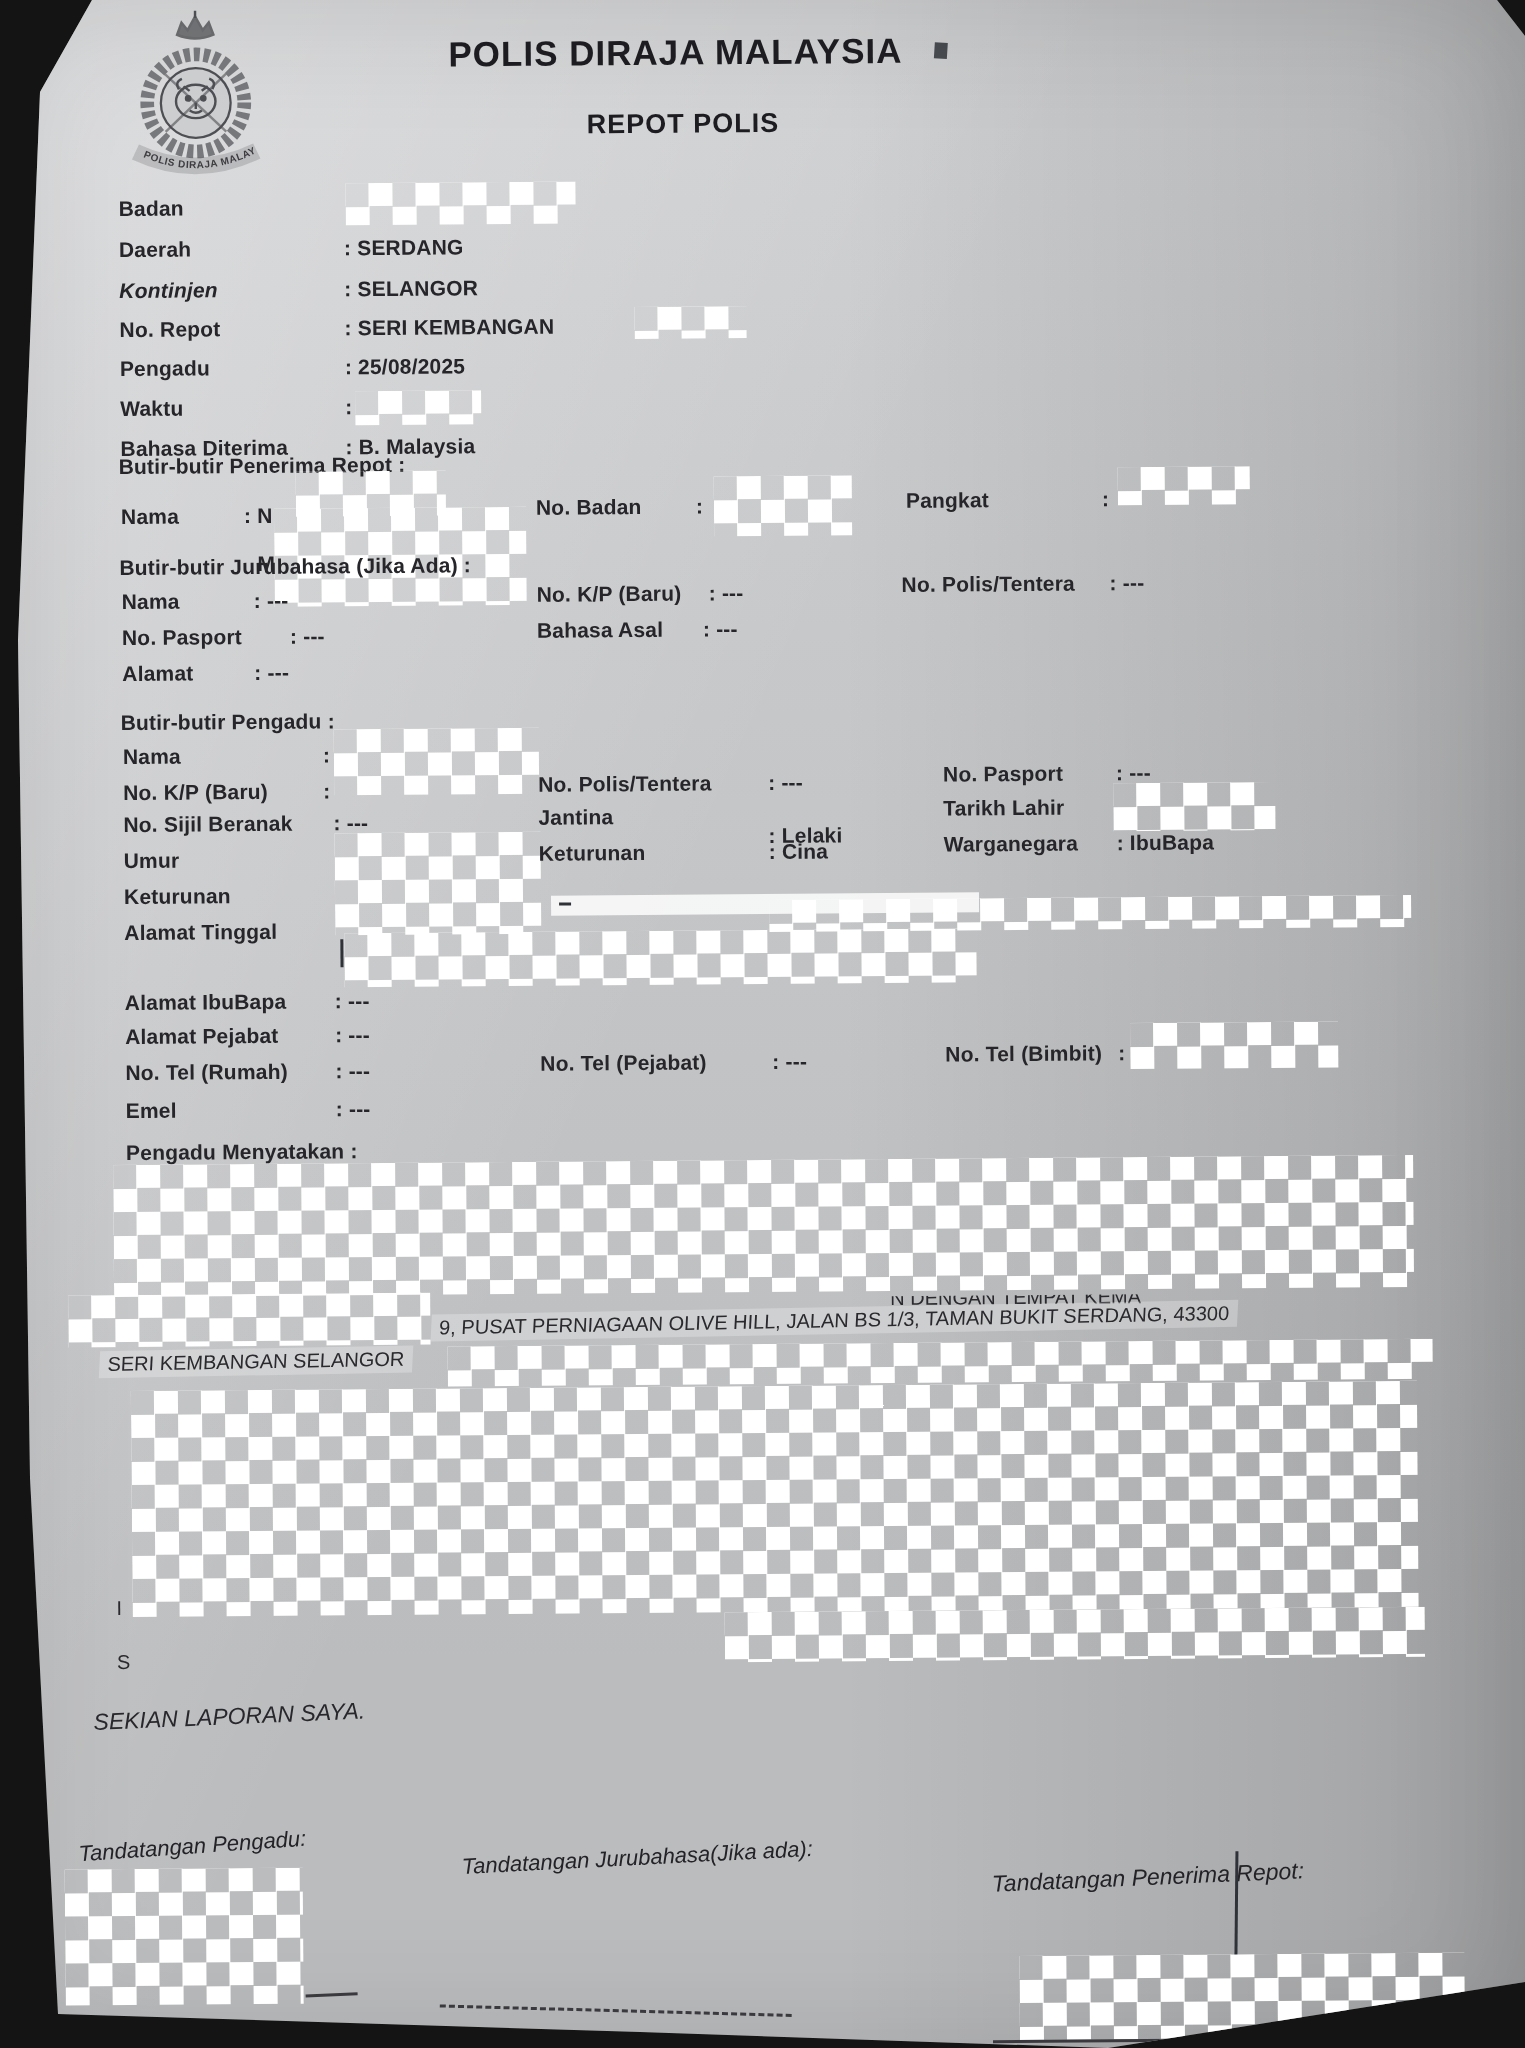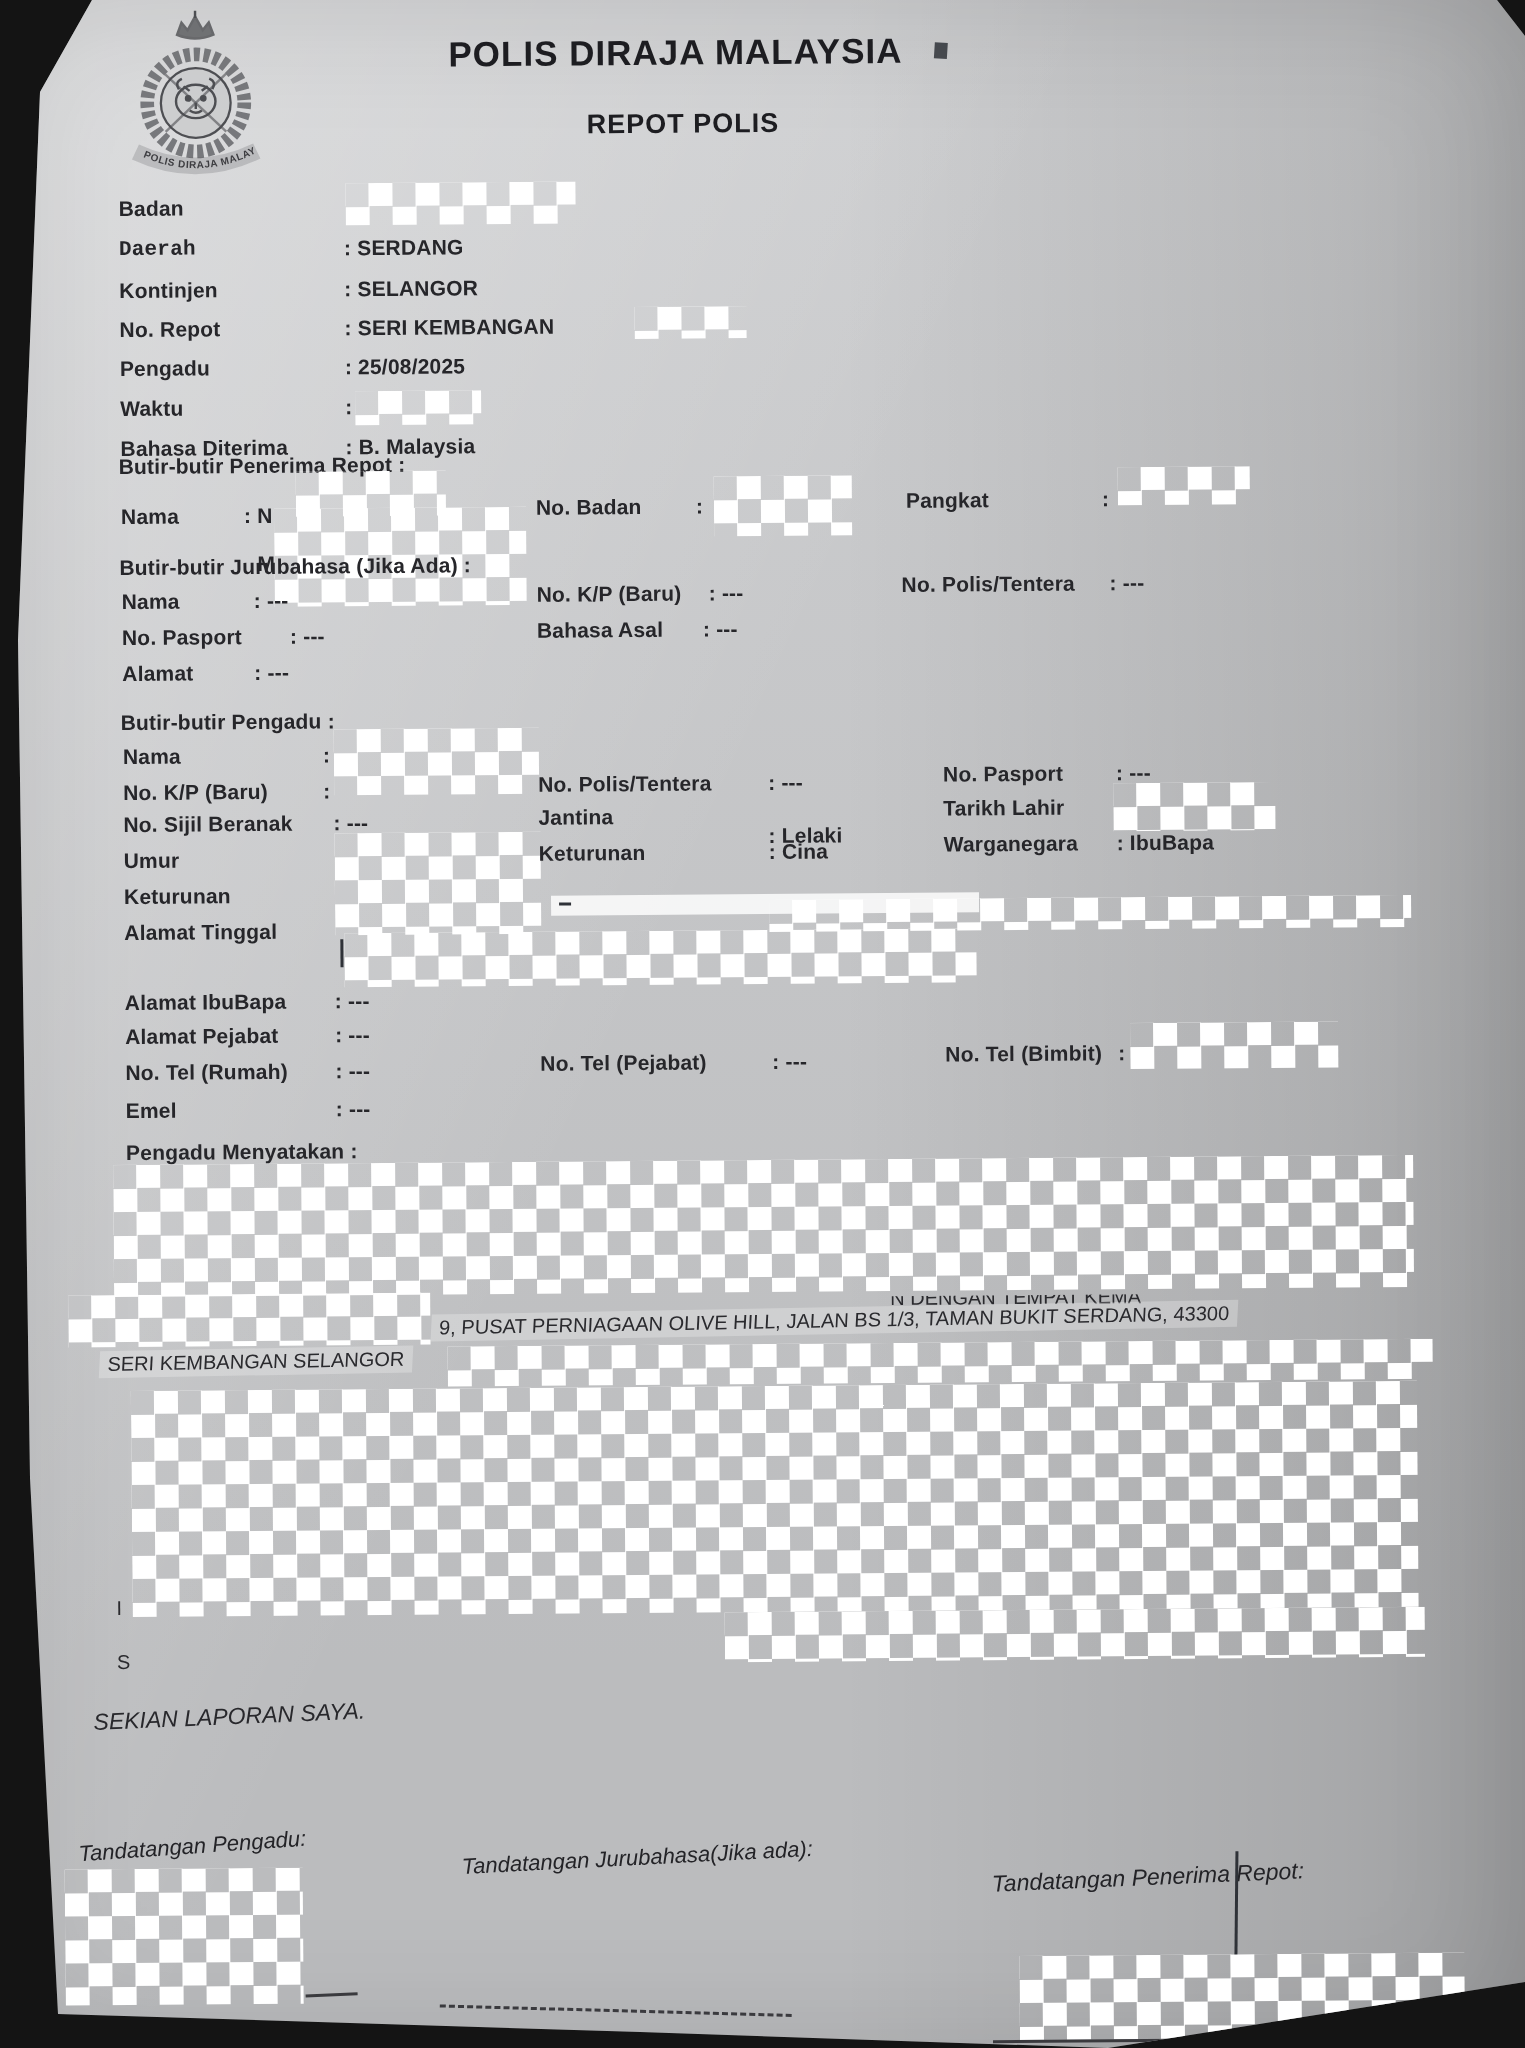--- a/index.html
+++ b/index.html
@@ -62,24 +62,24 @@
     </g>
   </svg>
 
   <div class="title" style="left:456px;top:32px;font-size:35px;">POLIS DIRAJA MALAYSIA</div>
   <div class="title" style="left:456px;top:108px;width:468px;text-align:center;font-size:27px;">REPOT POLIS</div>
   <div class="mark" style="left:942px;top:44px;width:13px;height:16px;transform:rotate(4deg);opacity:.85;"></div>
 
   <span class="t" style="left:125px;top:192px;">Badan</span>
   <div class="re" style="left:352px;top:180px;width:230px;height:42px;"></div>
 
-  <span class="t" style="left:125px;top:233px;font-family:Liberation Mono, monospace;">Daerah</span>
+  <span class="t" style="left:125px;top:233px;">Daerah</span>
   <span class="t" style="left:350px;top:233px;">: SERDANG</span>
 
-  <span class="t" style="left:125px;top:274px;">Kontinjen</span>
+  <span class="t" style="left:125px;top:274px;font-style:italic;">Kontinjen</span>
   <span class="t" style="left:350px;top:274px;">: SELANGOR</span>
 
   <span class="t" style="left:125px;top:313px;">No. Repot</span>
   <span class="t" style="left:350px;top:313px;">: SERI KEMBANGAN</span>
   <div class="re" style="left:640px;top:306px;width:112px;height:32px;"></div>
 
   <span class="t" style="left:125px;top:352px;">Pengadu</span>
   <span class="t" style="left:350px;top:352px;">: 25/08/2025</span>
 
   <span class="t" style="left:125px;top:392px;">Waktu</span>

